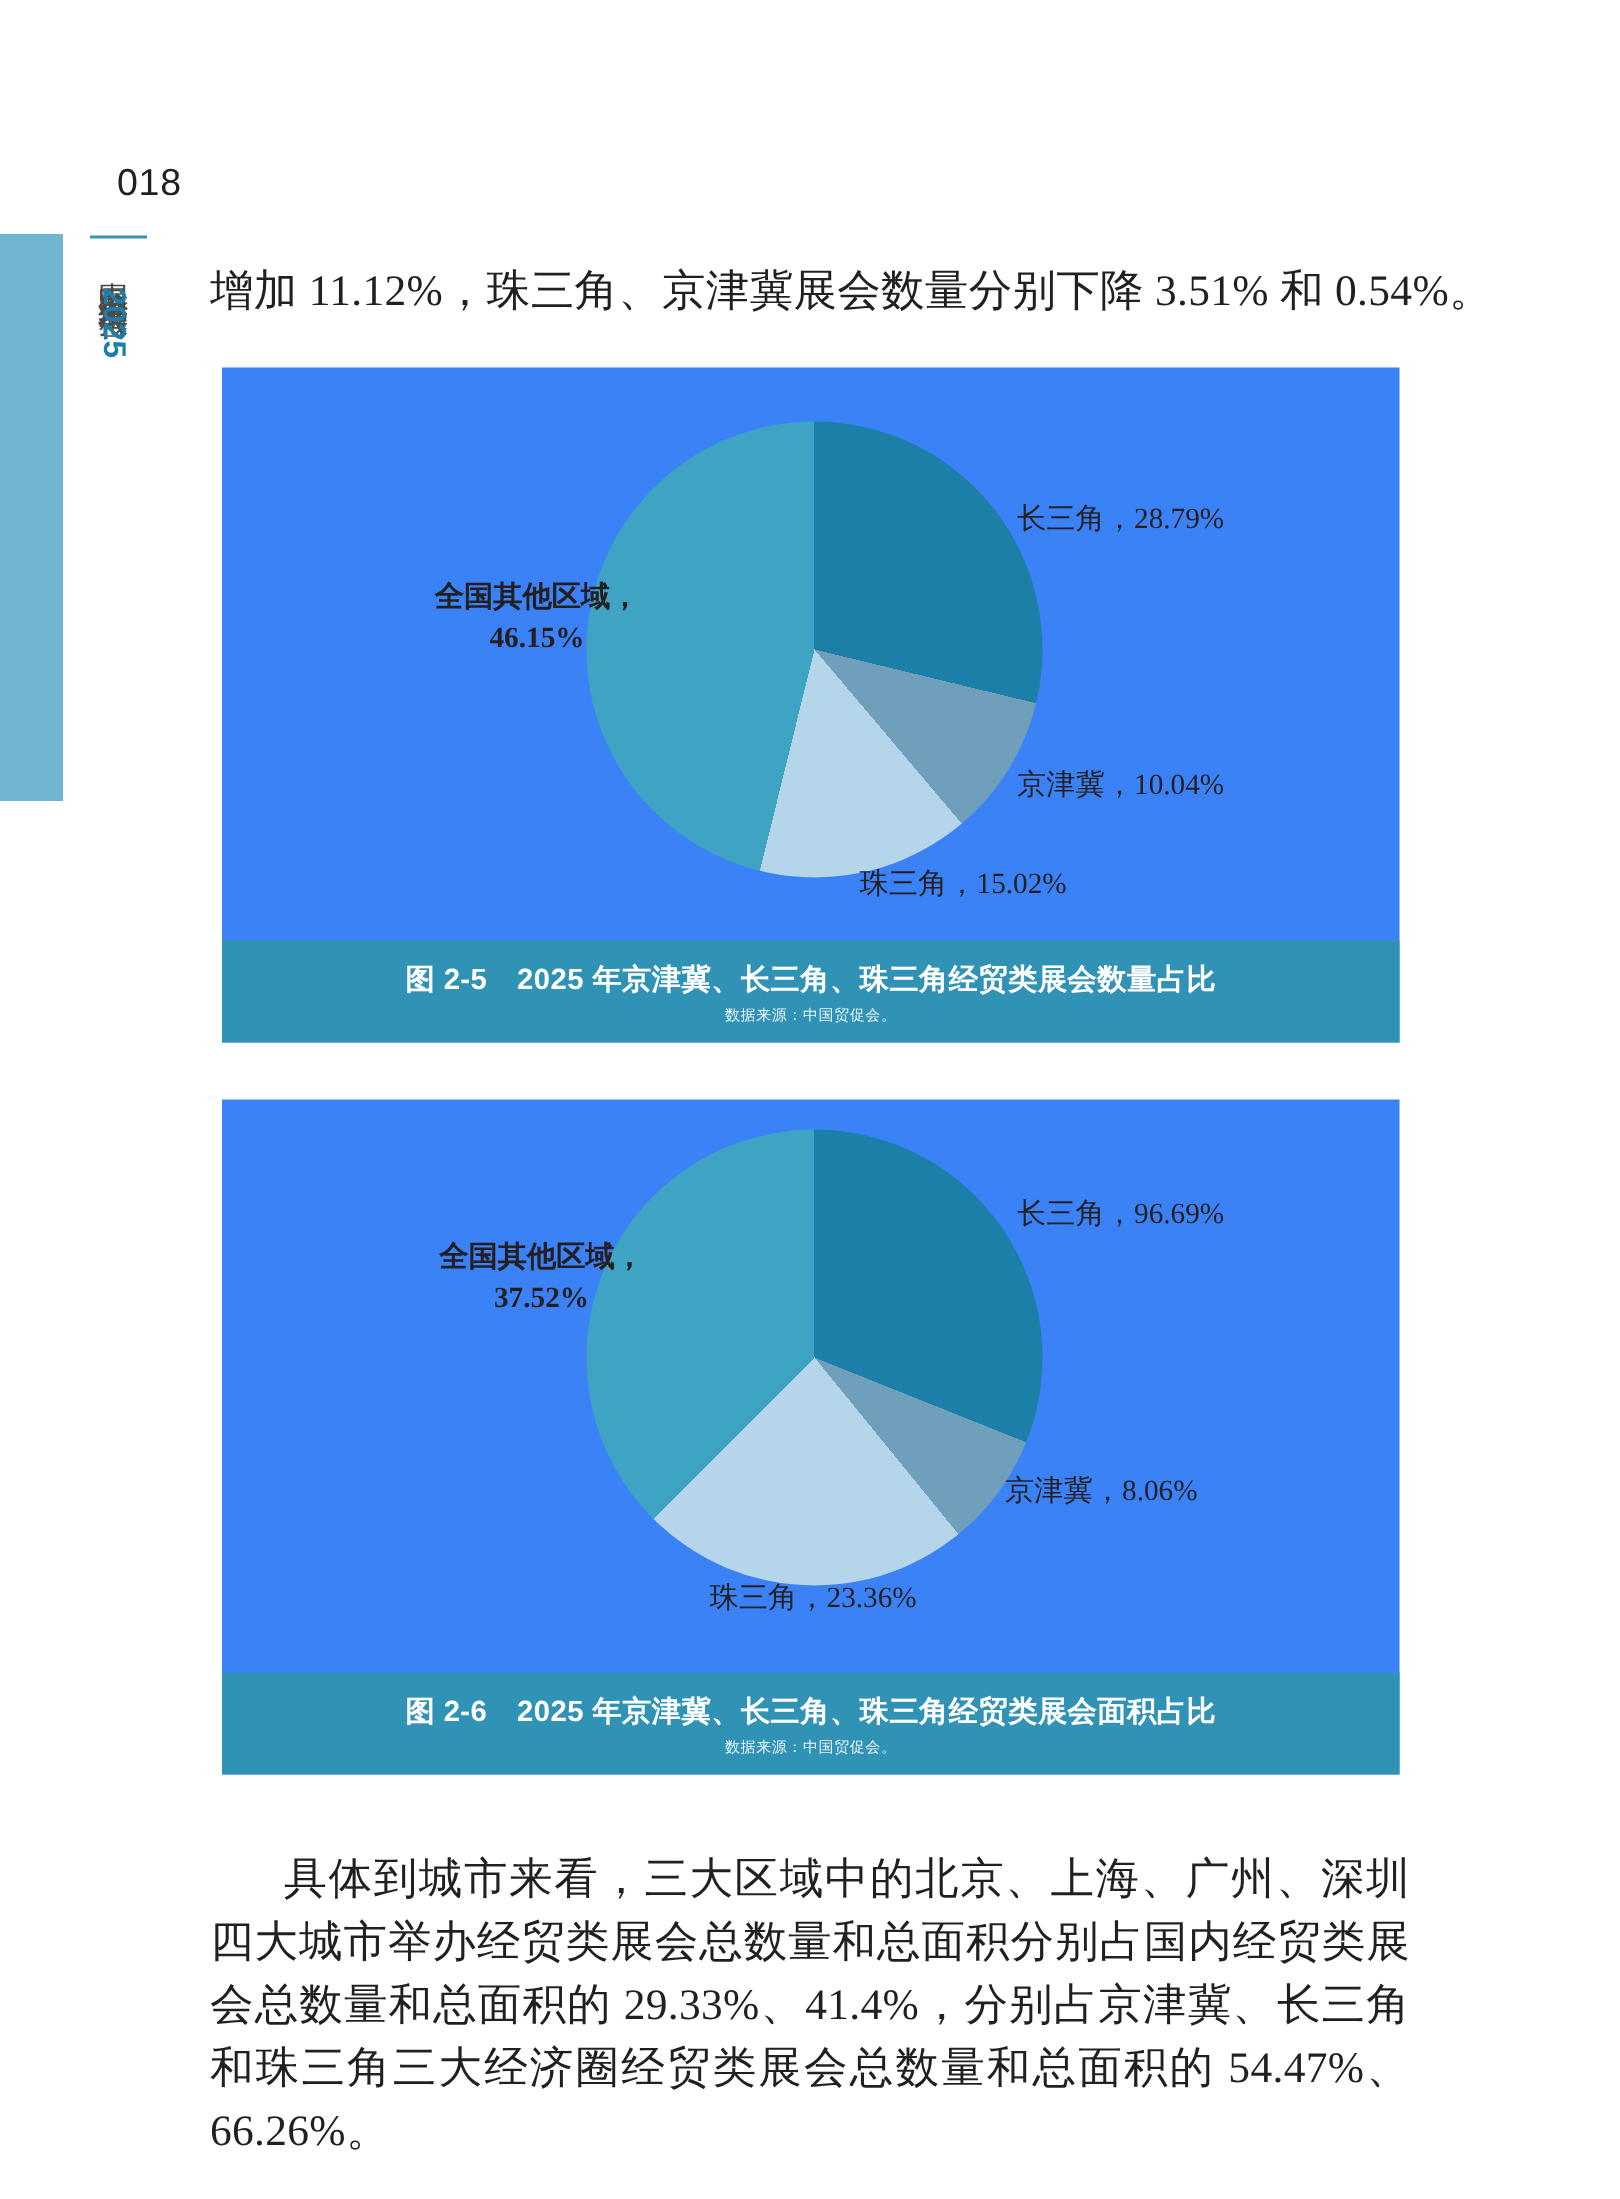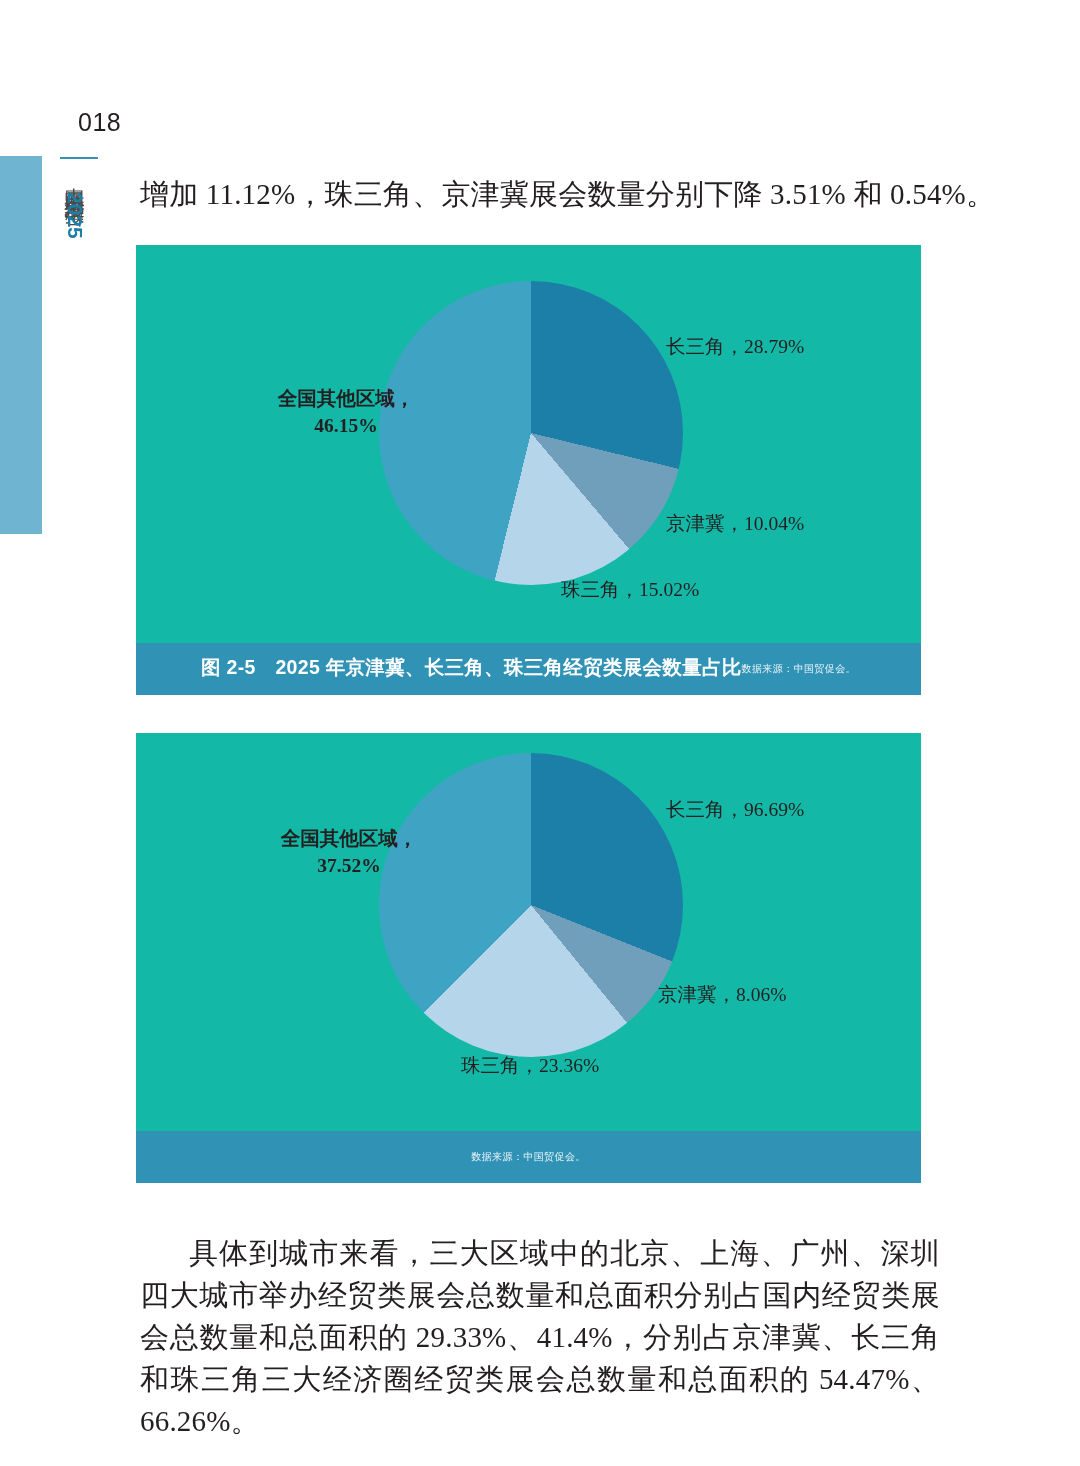--- a/index.html
+++ b/index.html
@@ -93,23 +93,23 @@
     left: 0;
     top: 1232px;
     width: 800px;
     text-indent: 49px;
     line-height: 42px;
   }
 
   
   .figure {
     position: absolute;
-    left: 136px;
+    left: 148px;
     width: 785px;
-    background: #14b8a6;
+    background: #3b82f6;
   }
   #figure-1 { top: 245px; height: 450px; }
   #figure-2 { top: 733px; height: 450px; }
 
   .plot-area {
     position: relative;
     width: 100%;
     height: 382px;
   }
 
@@ -140,25 +140,25 @@
   #fig2-label-jjj { left: 522px; top: 248px; }
   #fig2-label-zsj { left: 325px; top: 319px; }
   #fig2-label-oth { left: 128px; top: 92px; width: 170px; text-align: center; }
 
   
   .caption-bar {
     position: absolute;
     left: 0;
     bottom: 0;
     width: 100%;
-    height: 52px;
+    height: 68px;
     background: #3093B6;
     color: #ffffff;
     display: flex;
-    flex-direction: row;
+    flex-direction: column;
     align-items: center;
     justify-content: center;
   }
   .caption-title {
     font-family: "Liberation Sans", "DejaVu Sans", sans-serif;
     font-weight: bold;
     font-size: 19.5px;
     letter-spacing: 0.3px;
     margin-bottom: 4px;
   }
@@ -205,15 +205,16 @@
     <div class="pie" id="pie-2" style="background: conic-gradient(rgb(27, 127, 168) 0deg, rgb(27, 127, 168) 111.816deg, rgb(111, 159, 186) 111.816deg, rgb(111, 159, 186) 140.832deg, rgb(181, 213, 234) 140.832deg, rgb(181, 213, 234) 224.928deg, rgb(63, 163, 196) 224.928deg, rgb(63, 163, 196) 360deg);"></div>
     <div class="pie-label" id="fig2-label-cy">长三角，96.69%</div>
     <div class="pie-label" id="fig2-label-jjj">京津冀，8.06%</div>
     <div class="pie-label" id="fig2-label-zsj">珠三角，23.36%</div>
     <div class="pie-label center" id="fig2-label-oth">
       <span>全国其他区域，</span><br>
       <span>37.52%</span>
     </div>
   </div>
   <div class="caption-bar">
+    <div class="caption-title">图 2-6　2025 年京津冀、长三角、珠三角经贸类展会面积占比</div>
     <div class="caption-source">数据来源：中国贸促会。</div>
   </div>
 </div>
 
 </body></html>

